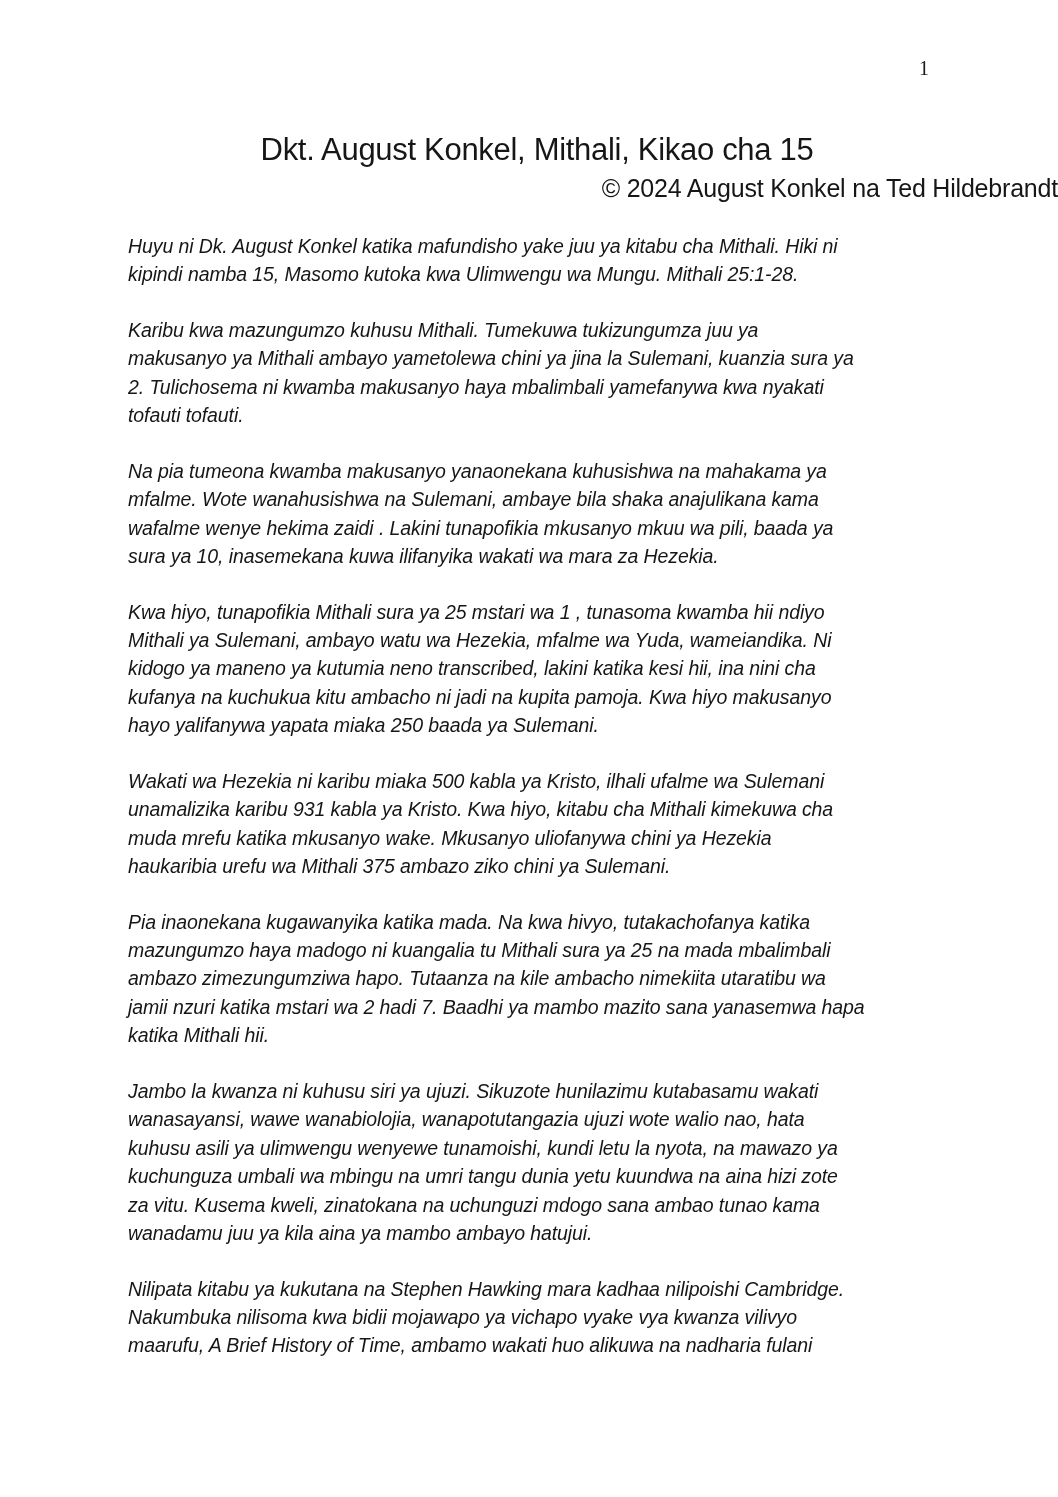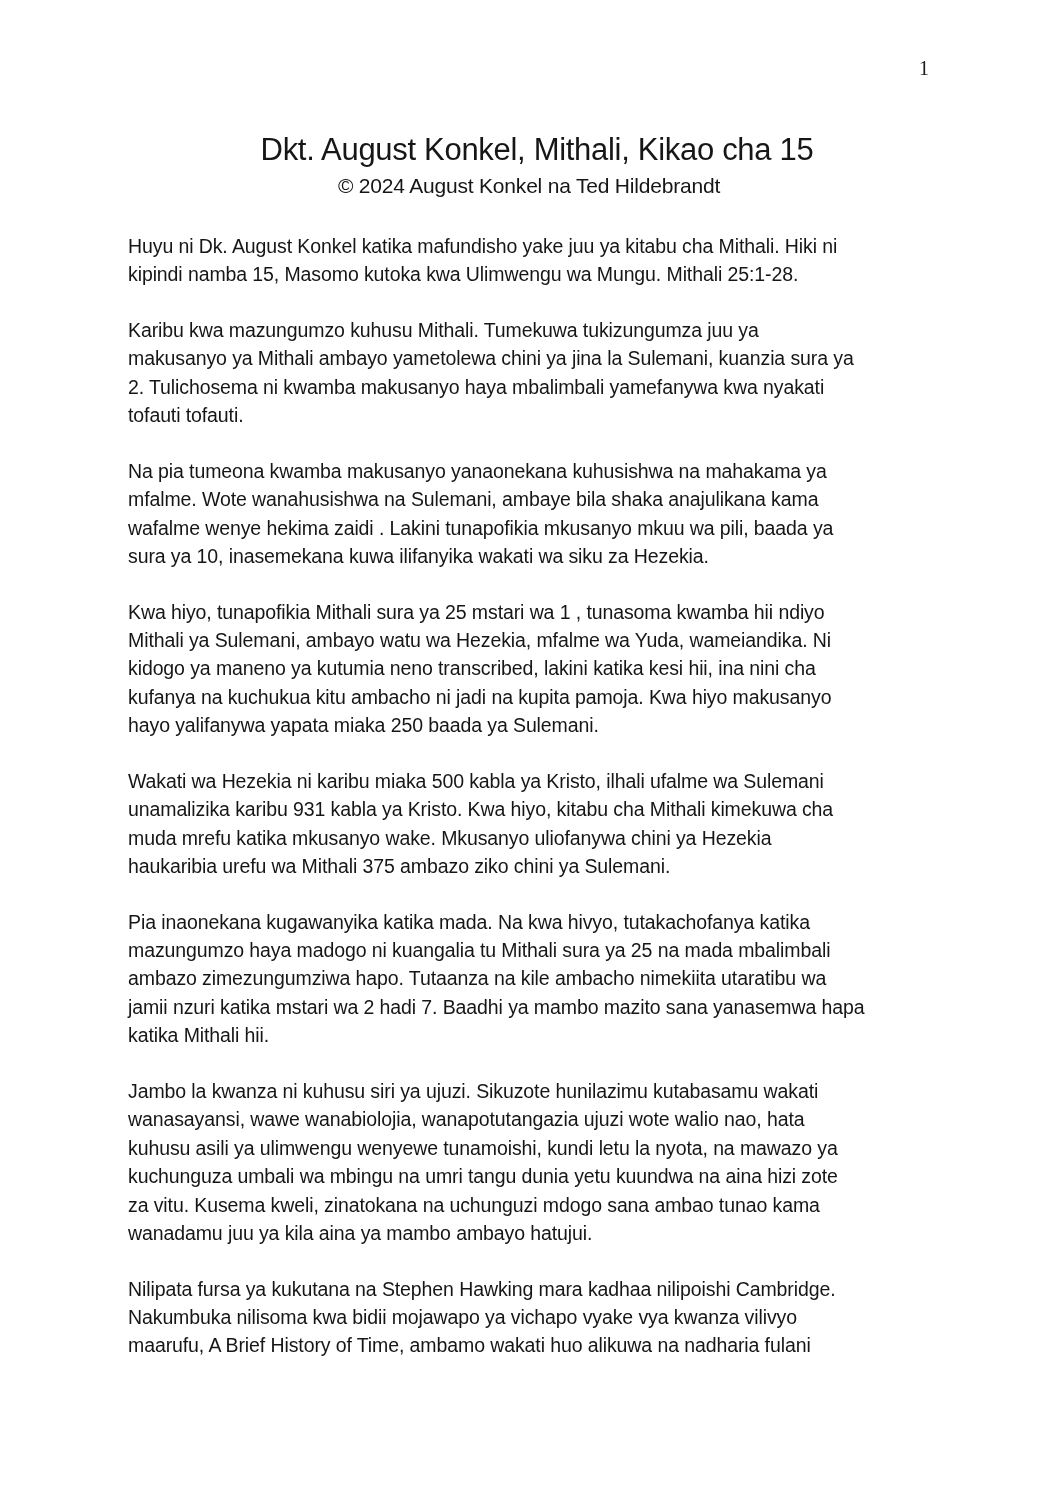--- a/index.html
+++ b/index.html
@@ -31,34 +31,35 @@
     font-size: 31px;
     font-weight: 400;
     letter-spacing: -0.3px;
     color: #161616;
   }
   .doc-subtitle {
     position: absolute;
     top: 174px;
     left: 0;
     width: 100%;
-    text-align: center;
-    font-size: 21px;
+    text-align: right;
+    font-size: 25px;
     letter-spacing: -0.2px;
     color: #161616;
   }
   .doc-body {
     position: absolute;
     top: 232px;
     left: 128px;
     width: 806px;
     font-size: 19.5px;
     line-height: 28.4px;
     letter-spacing: -0.1px;
     color: #161616;
+    font-style: italic;
   }
   .doc-body p {
     margin: 0 0 27.2px 0;
     white-space: pre;
   }
 </style>
 </head>
 <body>
 
 <div class="page">
@@ -71,38 +72,38 @@
   <div class="doc-body" id="doc-body">
       <p>Huyu ni Dk. August Konkel katika mafundisho yake juu ya kitabu cha Mithali. Hiki ni
 kipindi namba 15, Masomo kutoka kwa Ulimwengu wa Mungu. Mithali 25:1-28.</p>
       <p>Karibu kwa mazungumzo kuhusu Mithali. Tumekuwa tukizungumza juu ya
 makusanyo ya Mithali ambayo yametolewa chini ya jina la Sulemani, kuanzia sura ya
 2. Tulichosema ni kwamba makusanyo haya mbalimbali yamefanywa kwa nyakati
 tofauti tofauti.</p>
       <p>Na pia tumeona kwamba makusanyo yanaonekana kuhusishwa na mahakama ya
 mfalme. Wote wanahusishwa na Sulemani, ambaye bila shaka anajulikana kama
 wafalme wenye hekima zaidi . Lakini tunapofikia mkusanyo mkuu wa pili, baada ya
-sura ya 10, inasemekana kuwa ilifanyika wakati wa siku za Hezekia.</p>
+sura ya 10, inasemekana kuwa ilifanyika wakati wa mara za Hezekia.</p>
       <p>Kwa hiyo, tunapofikia Mithali sura ya 25 mstari wa 1 , tunasoma kwamba hii ndiyo
 Mithali ya Sulemani, ambayo watu wa Hezekia, mfalme wa Yuda, wameiandika. Ni
 kidogo ya maneno ya kutumia neno transcribed, lakini katika kesi hii, ina nini cha
 kufanya na kuchukua kitu ambacho ni jadi na kupita pamoja. Kwa hiyo makusanyo
 hayo yalifanywa yapata miaka 250 baada ya Sulemani.</p>
       <p>Wakati wa Hezekia ni karibu miaka 500 kabla ya Kristo, ilhali ufalme wa Sulemani
 unamalizika karibu 931 kabla ya Kristo. Kwa hiyo, kitabu cha Mithali kimekuwa cha
 muda mrefu katika mkusanyo wake. Mkusanyo uliofanywa chini ya Hezekia
 haukaribia urefu wa Mithali 375 ambazo ziko chini ya Sulemani.</p>
       <p>Pia inaonekana kugawanyika katika mada. Na kwa hivyo, tutakachofanya katika
 mazungumzo haya madogo ni kuangalia tu Mithali sura ya 25 na mada mbalimbali
 ambazo zimezungumziwa hapo. Tutaanza na kile ambacho nimekiita utaratibu wa
 jamii nzuri katika mstari wa 2 hadi 7. Baadhi ya mambo mazito sana yanasemwa hapa
 katika Mithali hii.</p>
       <p>Jambo la kwanza ni kuhusu siri ya ujuzi. Sikuzote hunilazimu kutabasamu wakati
 wanasayansi, wawe wanabiolojia, wanapotutangazia ujuzi wote walio nao, hata
 kuhusu asili ya ulimwengu wenyewe tunamoishi, kundi letu la nyota, na mawazo ya
 kuchunguza umbali wa mbingu na umri tangu dunia yetu kuundwa na aina hizi zote
 za vitu. Kusema kweli, zinatokana na uchunguzi mdogo sana ambao tunao kama
 wanadamu juu ya kila aina ya mambo ambayo hatujui.</p>
-      <p>Nilipata fursa ya kukutana na Stephen Hawking mara kadhaa nilipoishi Cambridge.
+      <p>Nilipata kitabu ya kukutana na Stephen Hawking mara kadhaa nilipoishi Cambridge.
 Nakumbuka nilisoma kwa bidii mojawapo ya vichapo vyake vya kwanza vilivyo
 maarufu, A Brief History of Time, ambamo wakati huo alikuwa na nadharia fulani</p>
     </div>
 </div>
 
 </body></html>

